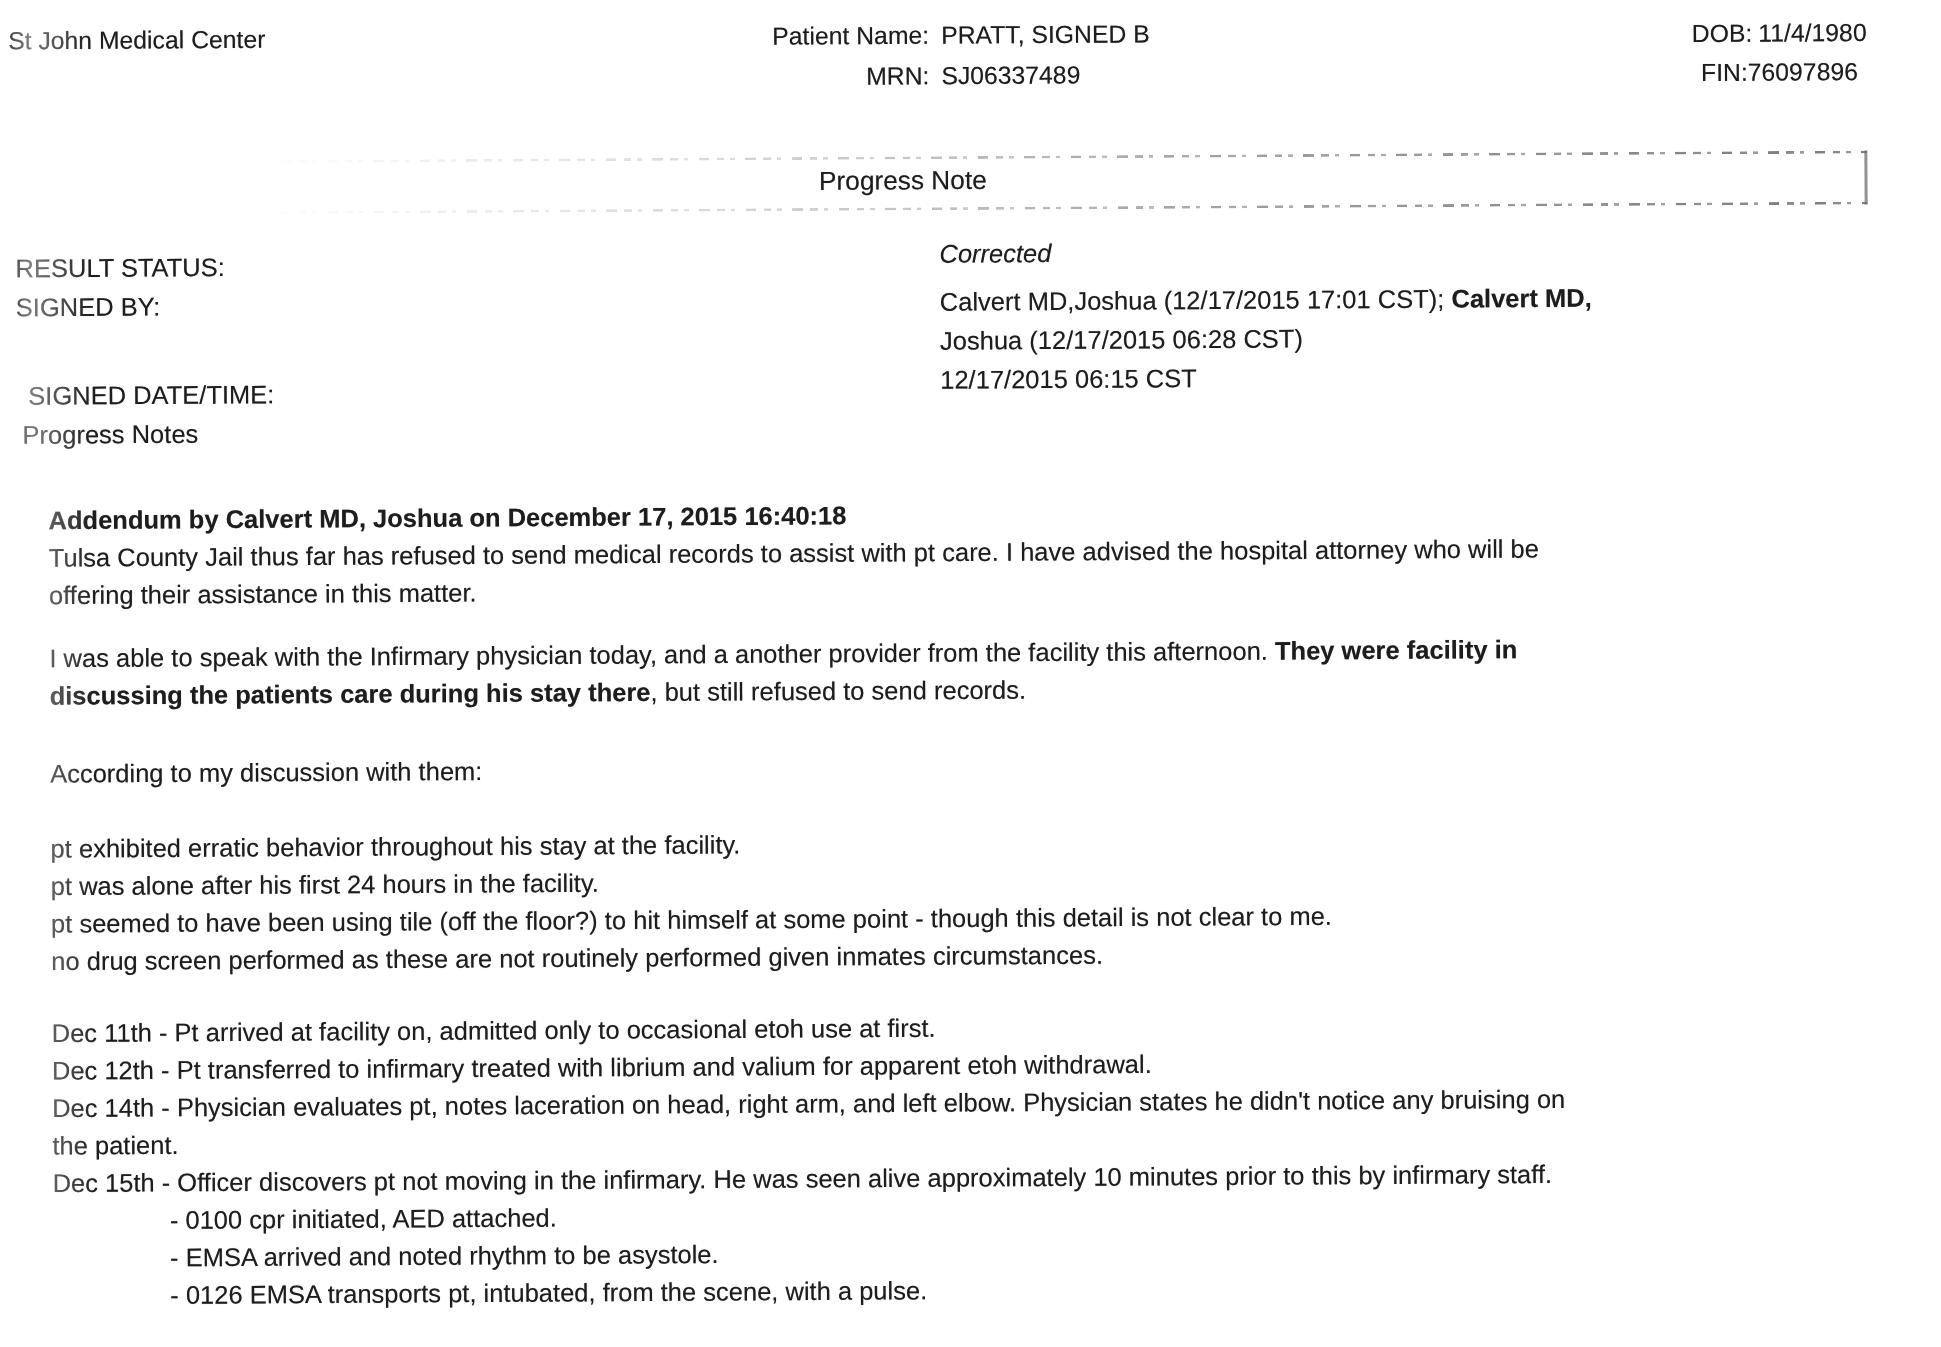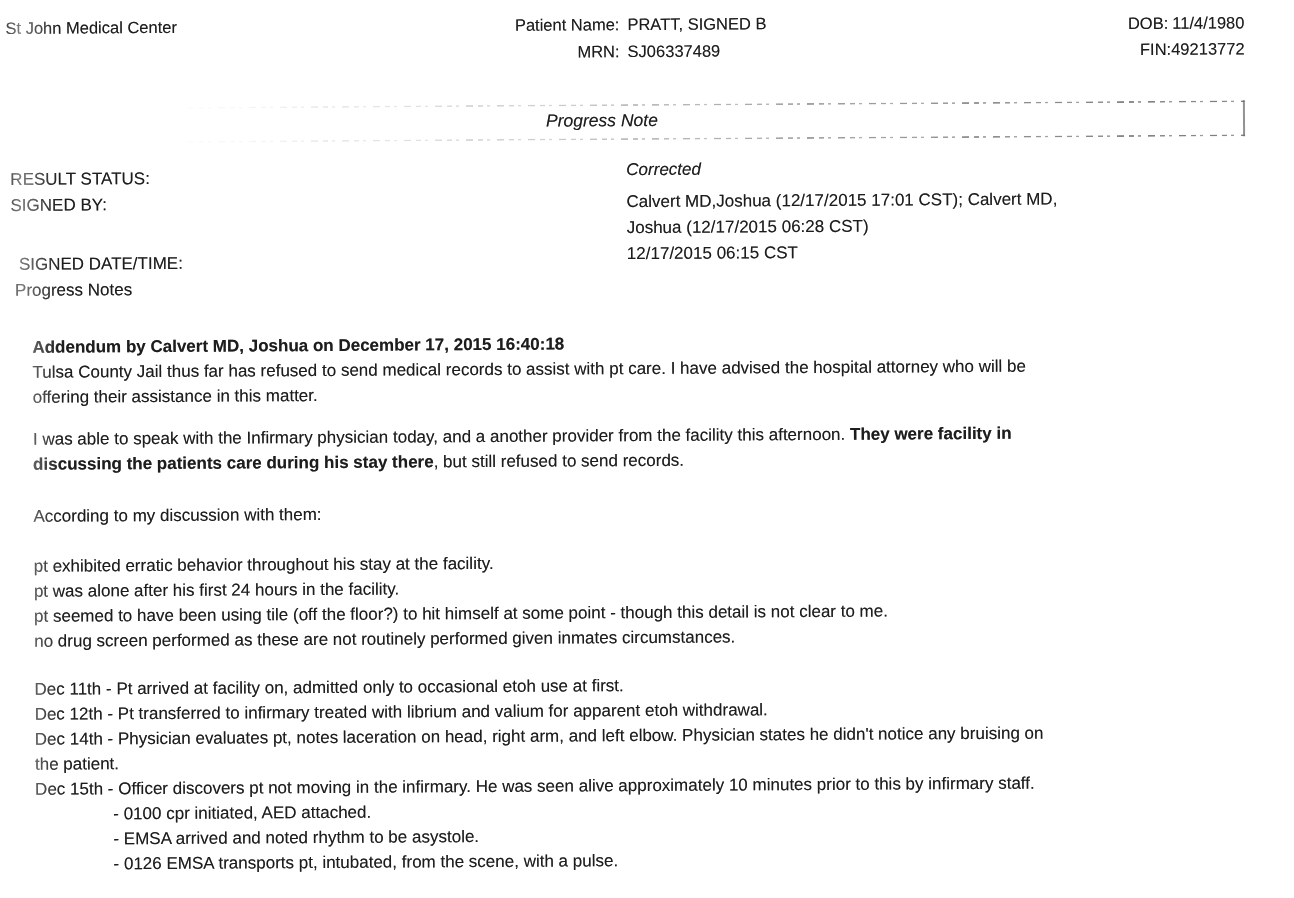--- a/index.html
+++ b/index.html
@@ -29,21 +29,21 @@
   }
   .patient-block {
     position: absolute; left: 446px; top: 15px;
     display: grid; grid-template-columns: 176px auto;
     column-gap: 8px; row-gap: 8px;
     font-size: 16.5px;
   }
   .patient-block .lbl { text-align: right; }
   .id-block {
     position: absolute; right: 47px; top: 13px;
-    text-align: right; font-size: 16.5px; line-height: 26px;
+    text-align: center; font-size: 16.5px; line-height: 26px;
   }
   .id-block .val { margin-left: 4px; }
 
   
   .banner {
     position: absolute; left: 170px; top: 100px;
     width: 1077px; height: 40px;
   }
   .scanline {
     position: absolute; left: 0; right: 0; height: 2px;
@@ -55,27 +55,27 @@
     mask-image: linear-gradient(90deg, transparent 0, rgba(0,0,0,.30) 28%, rgba(0,0,0,.75) 60%, #000 95%);
   }
   .scanline.top { top: 4px; }
   .scanline.bottom { bottom: 0; }
   .banner-right-edge {
     position: absolute; right: 0; top: 4px; bottom: 0;
     width: 2px; background: rgba(110,110,110,0.75);
   }
   .note-title {
     position: absolute; left: 378px; top: 10px;
-    font-size: 17.5px; font-style: italic;
+    font-size: 17.5px; 
   }
 
   
   .meta-label { position: absolute; font-size: 17px; }
   .meta-value { position: absolute; left: 628px; font-size: 17px; }
-  .semibold { font-weight: 400; }
+  .semibold { font-weight: 700; }
 
   
   .note-body {
     position: absolute; left: 33px; top: 331px;
     width: 1230px;
     font-size: 17px; line-height: 25px;
   }
   .note-body .line { white-space: nowrap; }
   .heading { font-weight: 700; }
   .para2 { margin-top: 17px; }
@@ -105,21 +105,21 @@
       <span class="val">PRATT, SIGNED B</span>
       <span class="lbl">MRN:</span>
       <span class="val">SJ06337489</span>
     </div>
 
     <div class="id-block txt">
       <div>
         <span>DOB:</span><span class="val">11/4/1980</span>
       </div>
       <div>
-        <span>FIN:</span><span>49213772</span>
+        <span>FIN:</span><span>76097896</span>
       </div>
     </div>
 
     <div class="banner">
       <div class="scanline top"></div>
       <div class="scanline bottom"></div>
       <div class="banner-right-edge"></div>
       <div class="note-title txt">Progress Note</div>
     </div>
 

